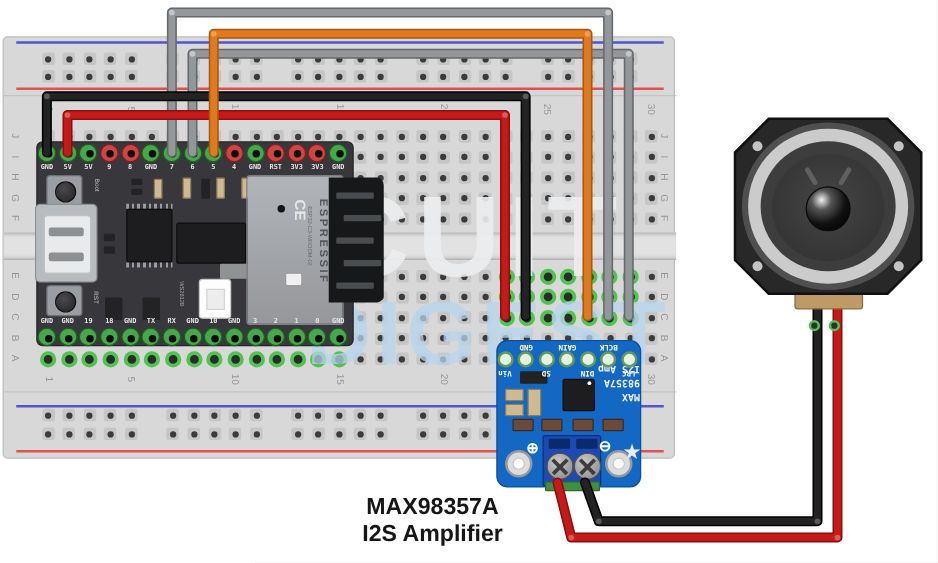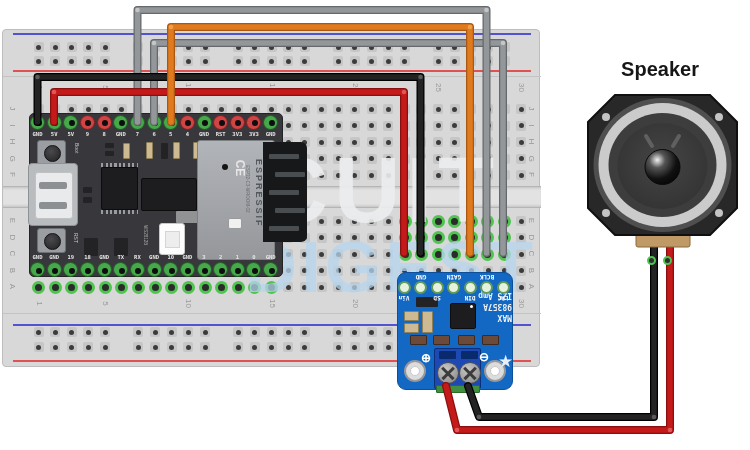--- a/index.html
+++ b/index.html
@@ -1541,22 +1541,23 @@
       <ellipse cx="82.5" cy="75" rx="64" ry="62" fill="#cbcbcb"></ellipse>
       <ellipse cx="82.5" cy="75" rx="54" ry="52" fill="#3d3d3d"></ellipse>
       <ellipse cx="82.5" cy="76" rx="45" ry="43" fill="url(#cone)"></ellipse>
       <path d="M72 56 L66 46" stroke="#606060" stroke-width="4" stroke-linecap="round"></path>
       <path d="M93 56 L99 46" stroke="#606060" stroke-width="4" stroke-linecap="round"></path>
       <circle cx="82.5" cy="77" r="17.5" fill="url(#dome)" stroke="#0a0a0a"></circle>
     </svg>
   </div>
 
   <div class="abs lbl lbl-amp">
+    <div>MAX98357A</div>
+    <div>I2S Amplifier</div>
   </div>
-  <div class="abs lbl lbl-spk">Speaker</div>
 
 <div class="abs esp-pin g" style="left: 30px; top: 114.5px;">
       <i></i>
     </div>
     <div class="abs pin-label" style="left: 28.5px; top: 130.5px;">GND</div>
     <div class="abs esp-pin g" style="left: 46.65px; top: 114.5px;">
       <i></i>
     </div>
     <div class="abs pin-label" style="left: 45.15px; top: 130.5px;">5V</div>
     <div class="abs esp-pin g" style="left: 63.3px; top: 114.5px;">

